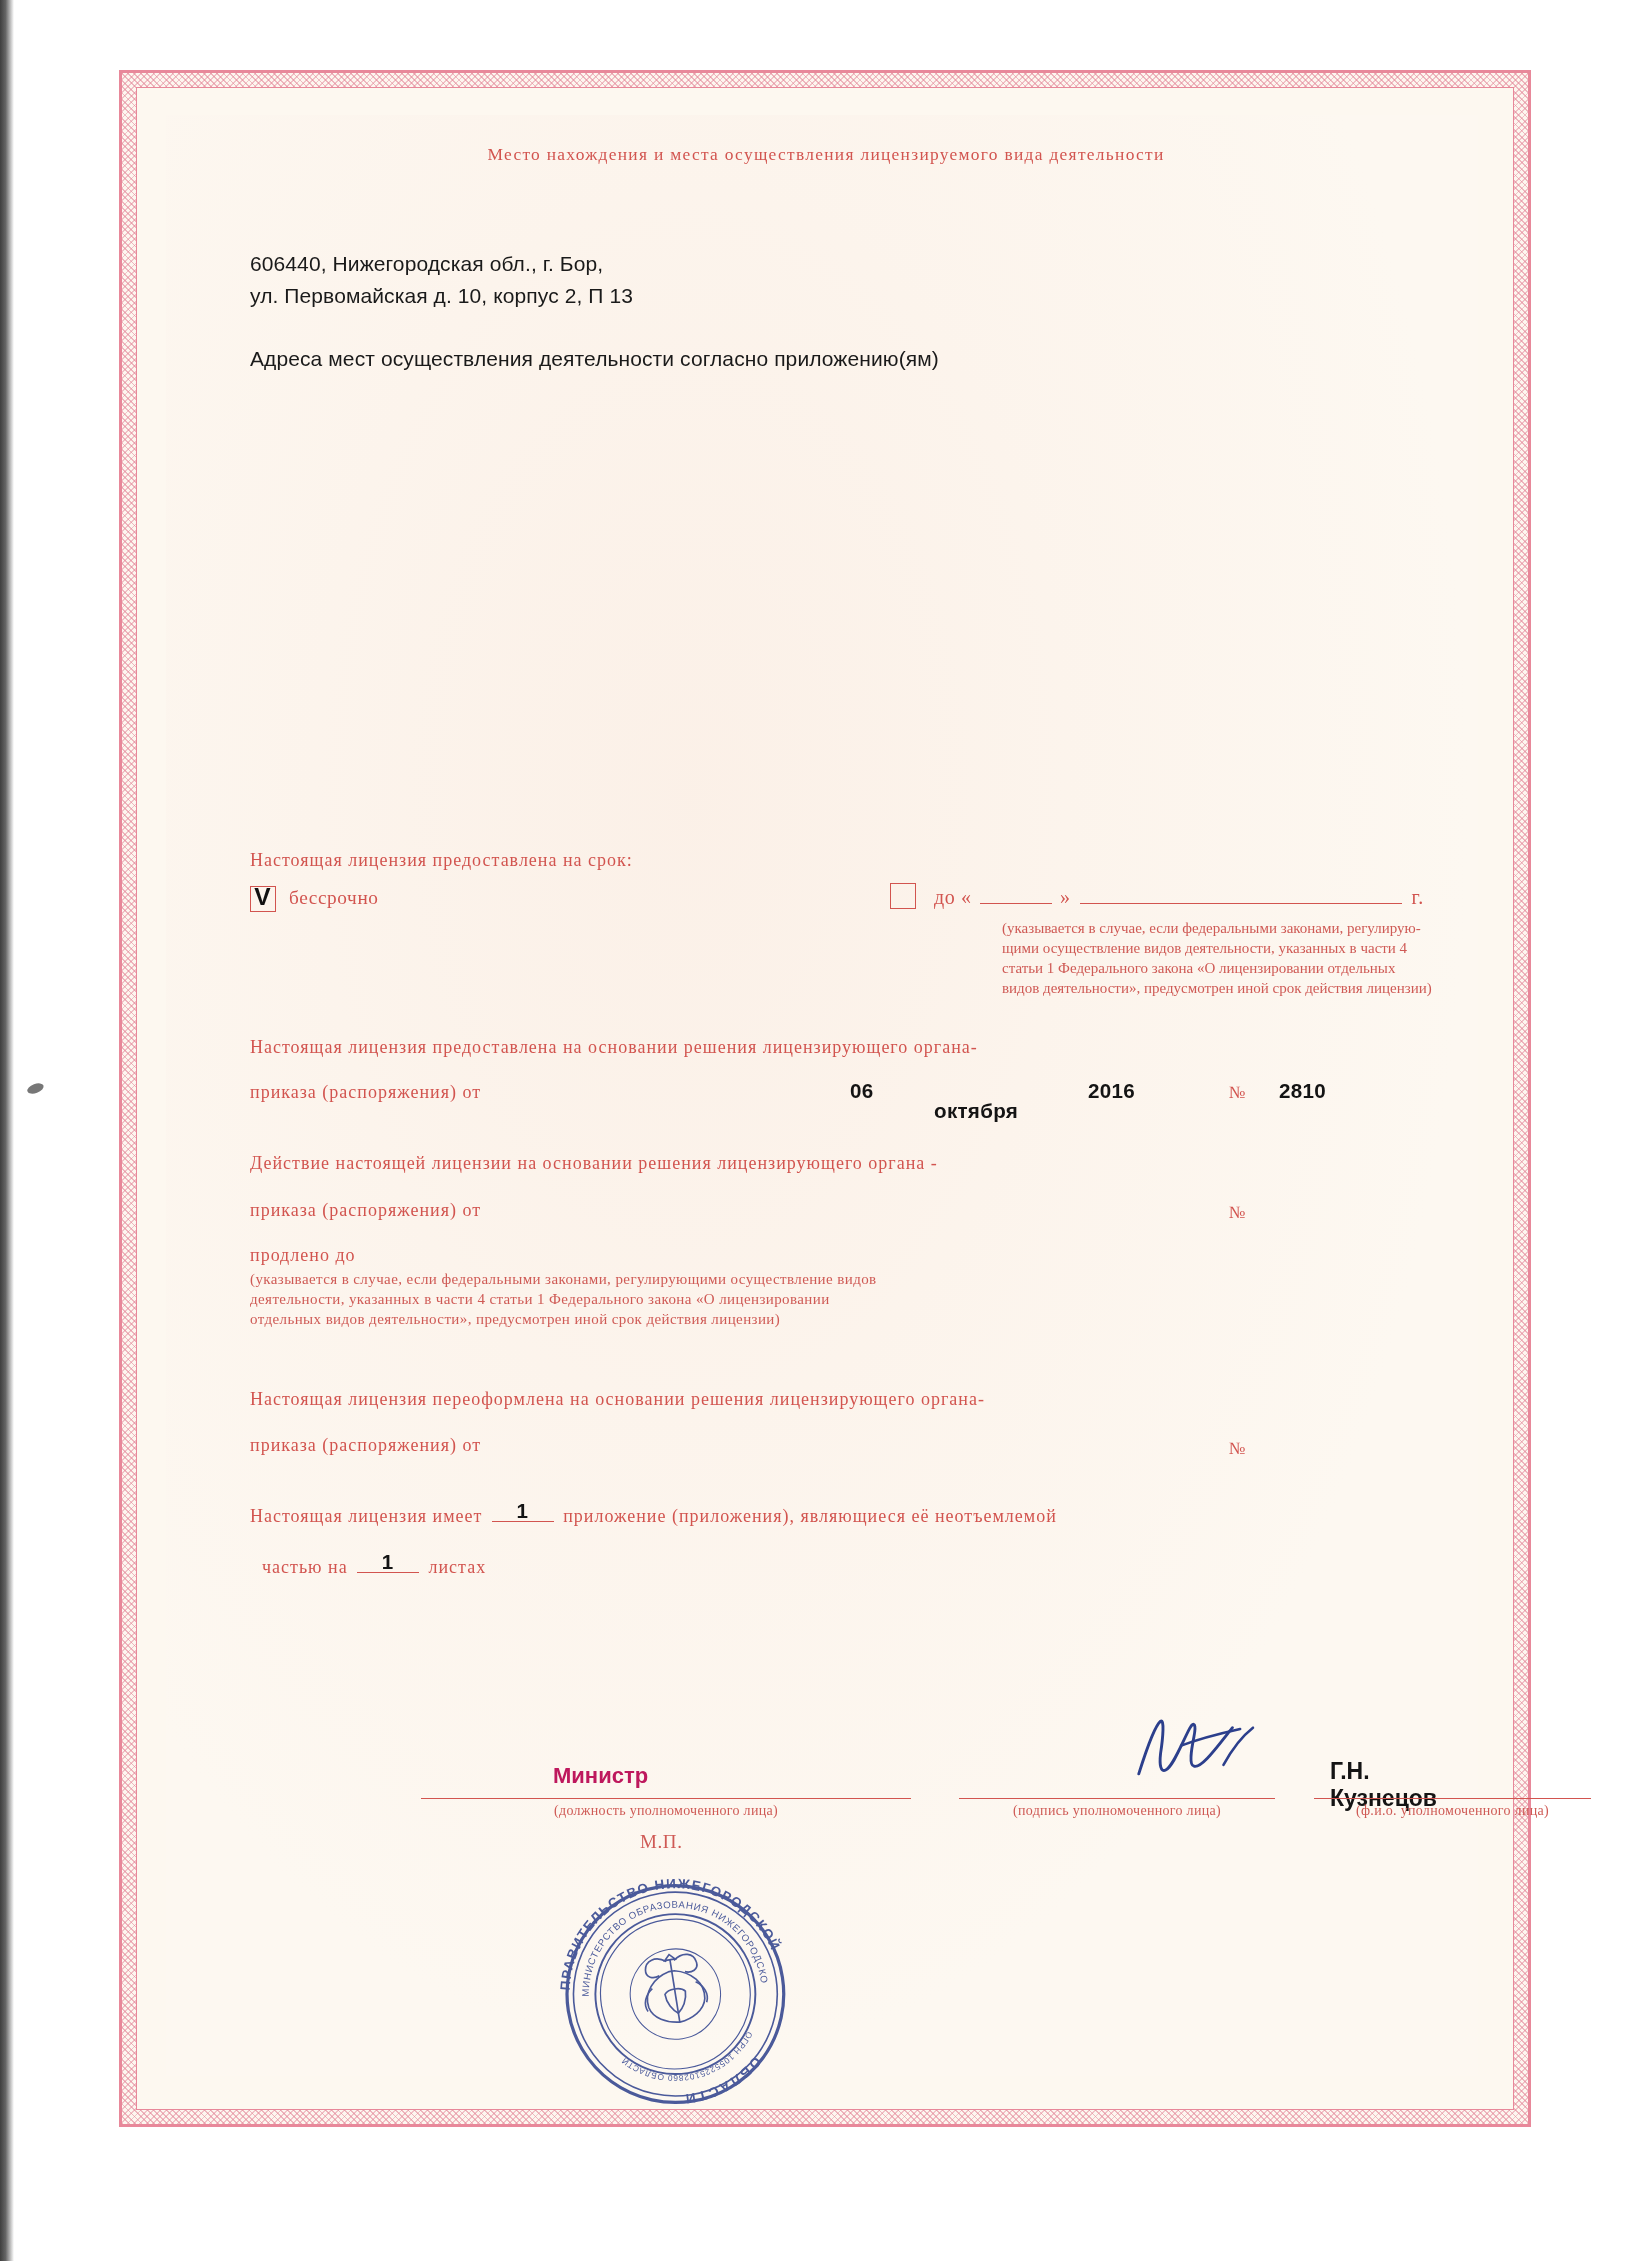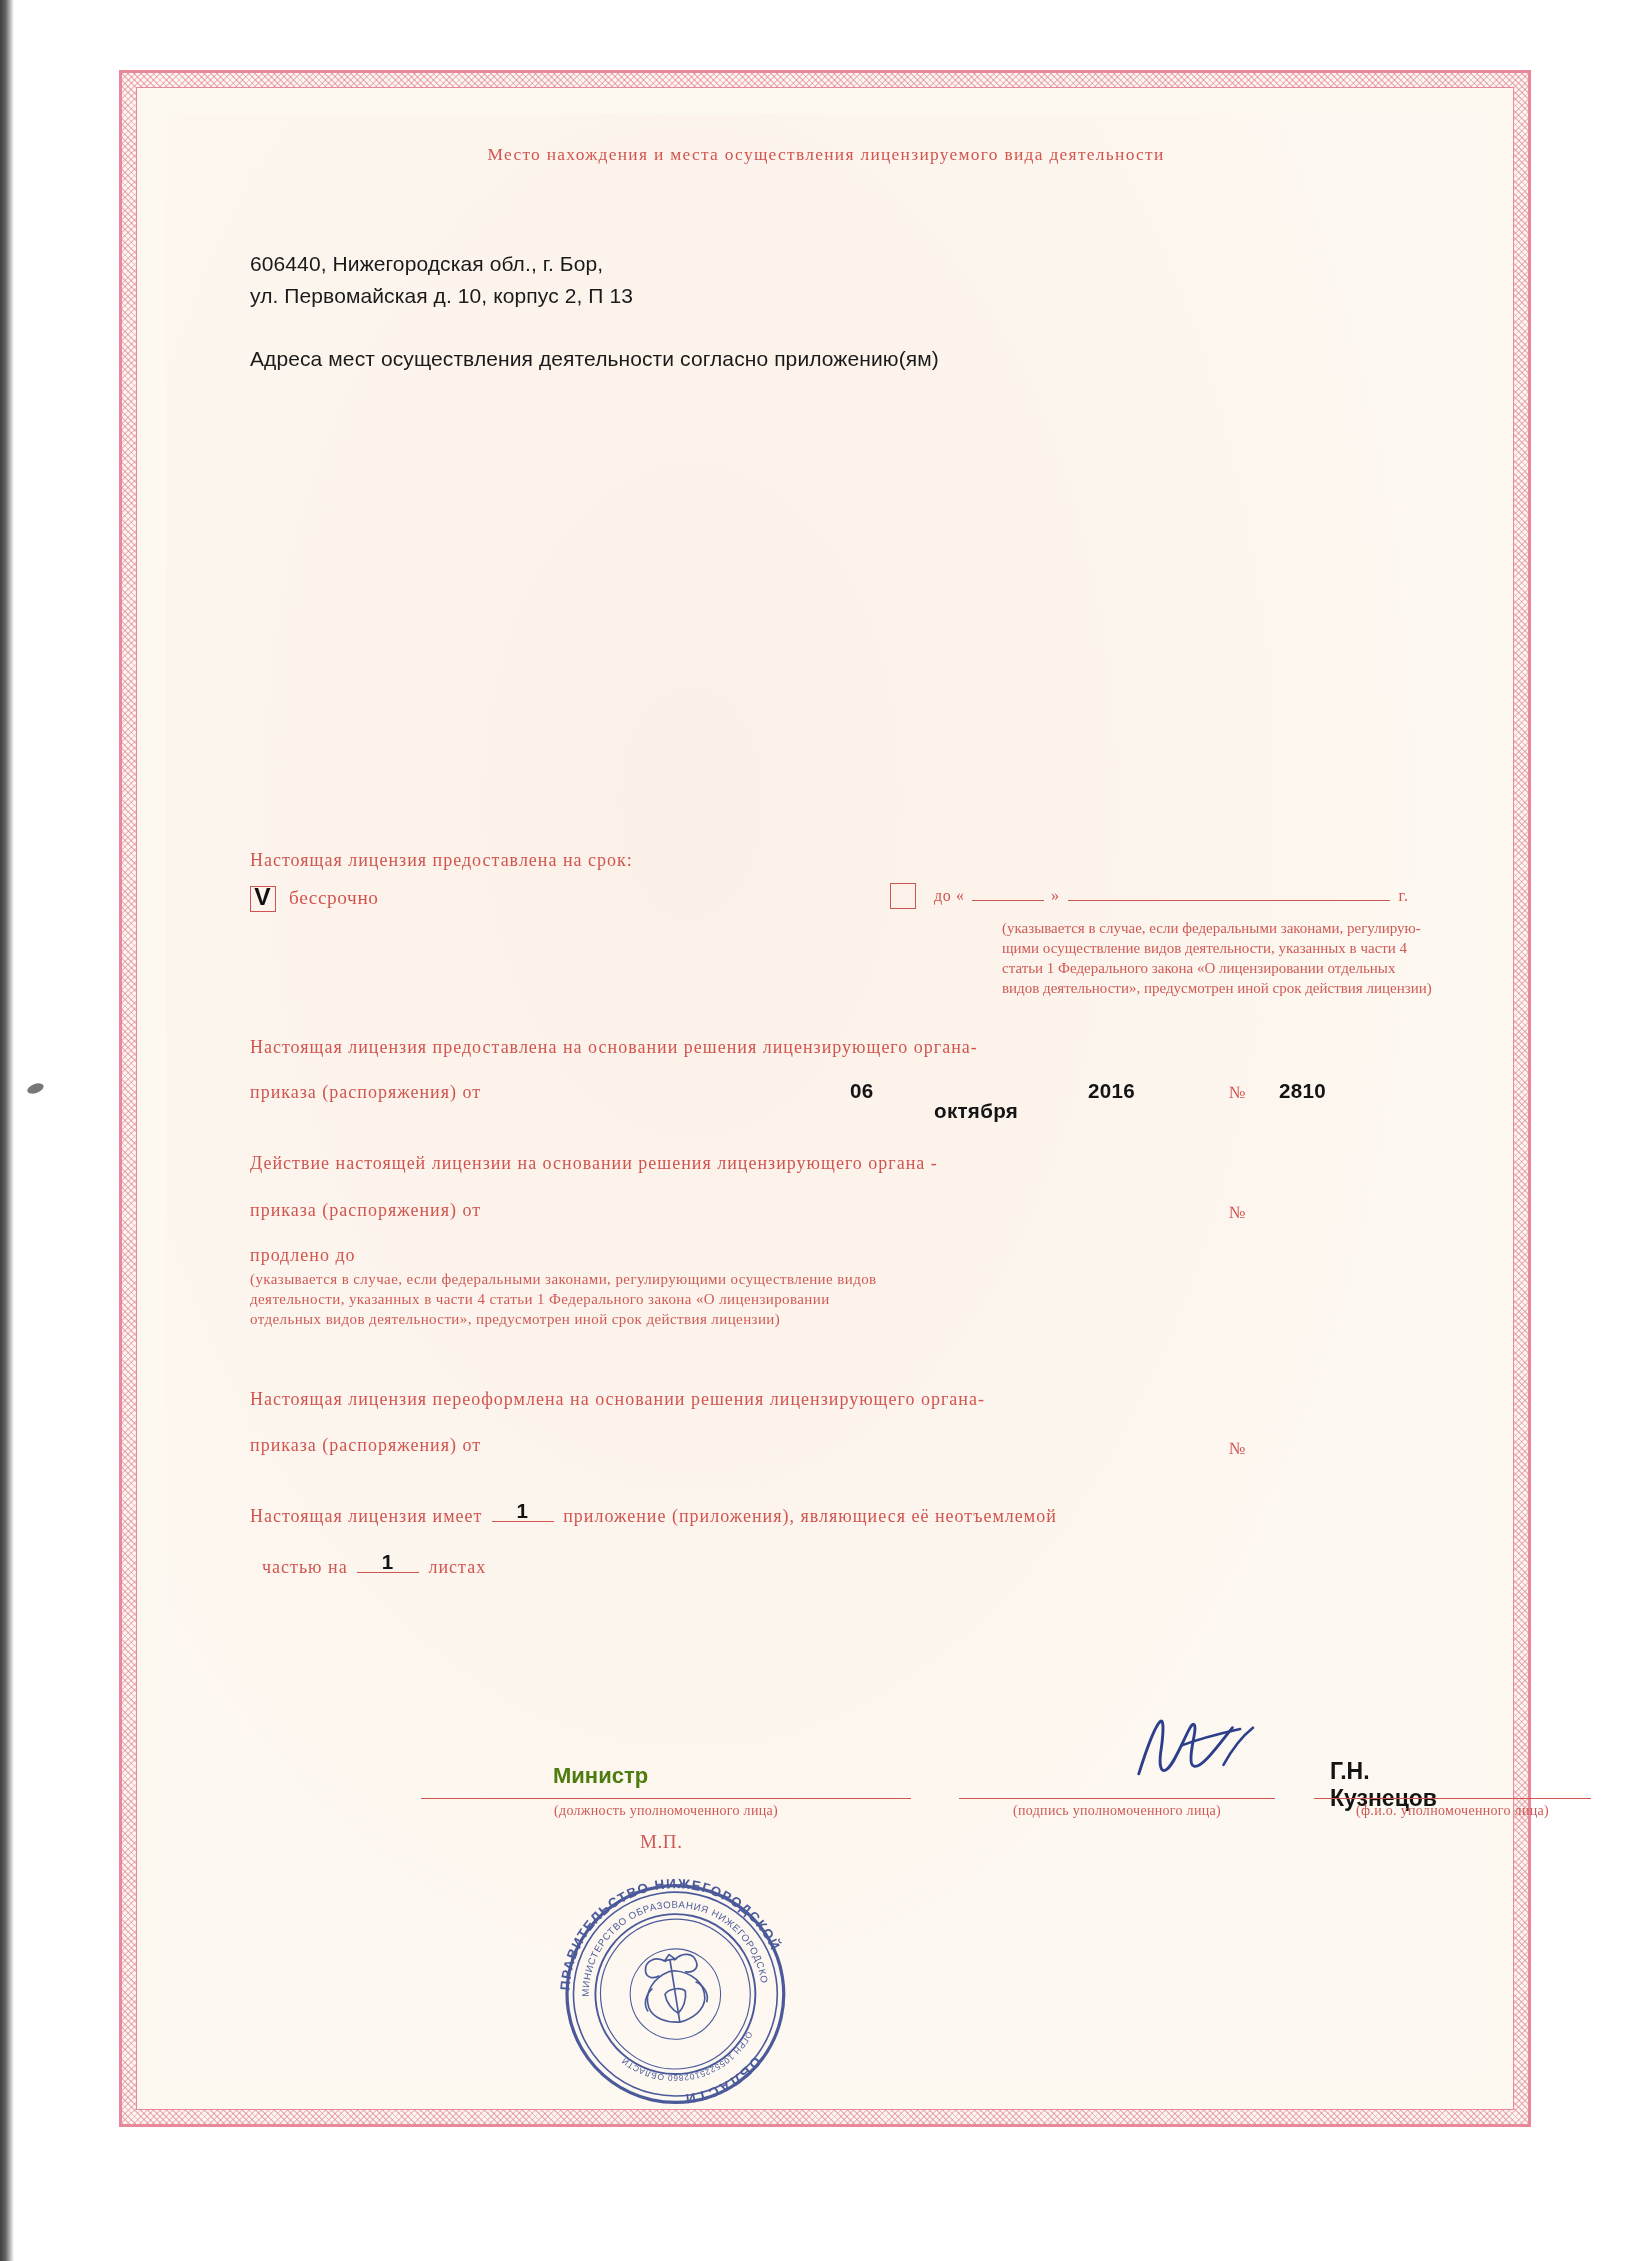--- a/index.html
+++ b/index.html
@@ -137,21 +137,21 @@
   .chk2 {
     position: absolute;
     left: 724px; top: 768px;
     width: 26px; height: 26px;
     border: 1.9px solid #d2544f;
     box-sizing: border-box;
   }
   .until {
     position: absolute;
     left: 768px; top: 771px;
-    font-size: 16px;
+    font-size: 20px;
     letter-spacing: 0.6px;
     color: #d2544f;
     white-space: nowrap;
   }
   .ul-short {
     display: inline-block;
     width: 72px;
     border-bottom: 1.3px solid #d2544f;
     height: 14px;
     margin: 0 2.6px;
@@ -238,21 +238,21 @@
   .sc1 { left: 255px; top: 1688px; width: 490px; }
   .sc2 { left: 793px; top: 1688px; width: 316px; }
   .sc3 { left: 1148px; top: 1688px; width: 277px; }
 
   .post {
     position: absolute;
     left: 387px; top: 1648px;
     font-family: "Liberation Sans", sans-serif;
     font-weight: bold;
     font-size: 22px;
-    color: #4d7c0f;
+    color: #be185d;
   }
   .fio {
     position: absolute;
     left: 1164px; top: 1643px;
     font-family: "Liberation Sans", sans-serif;
     font-weight: bold;
     font-size: 23px;
     color: #141414;
   }
   .mp {

